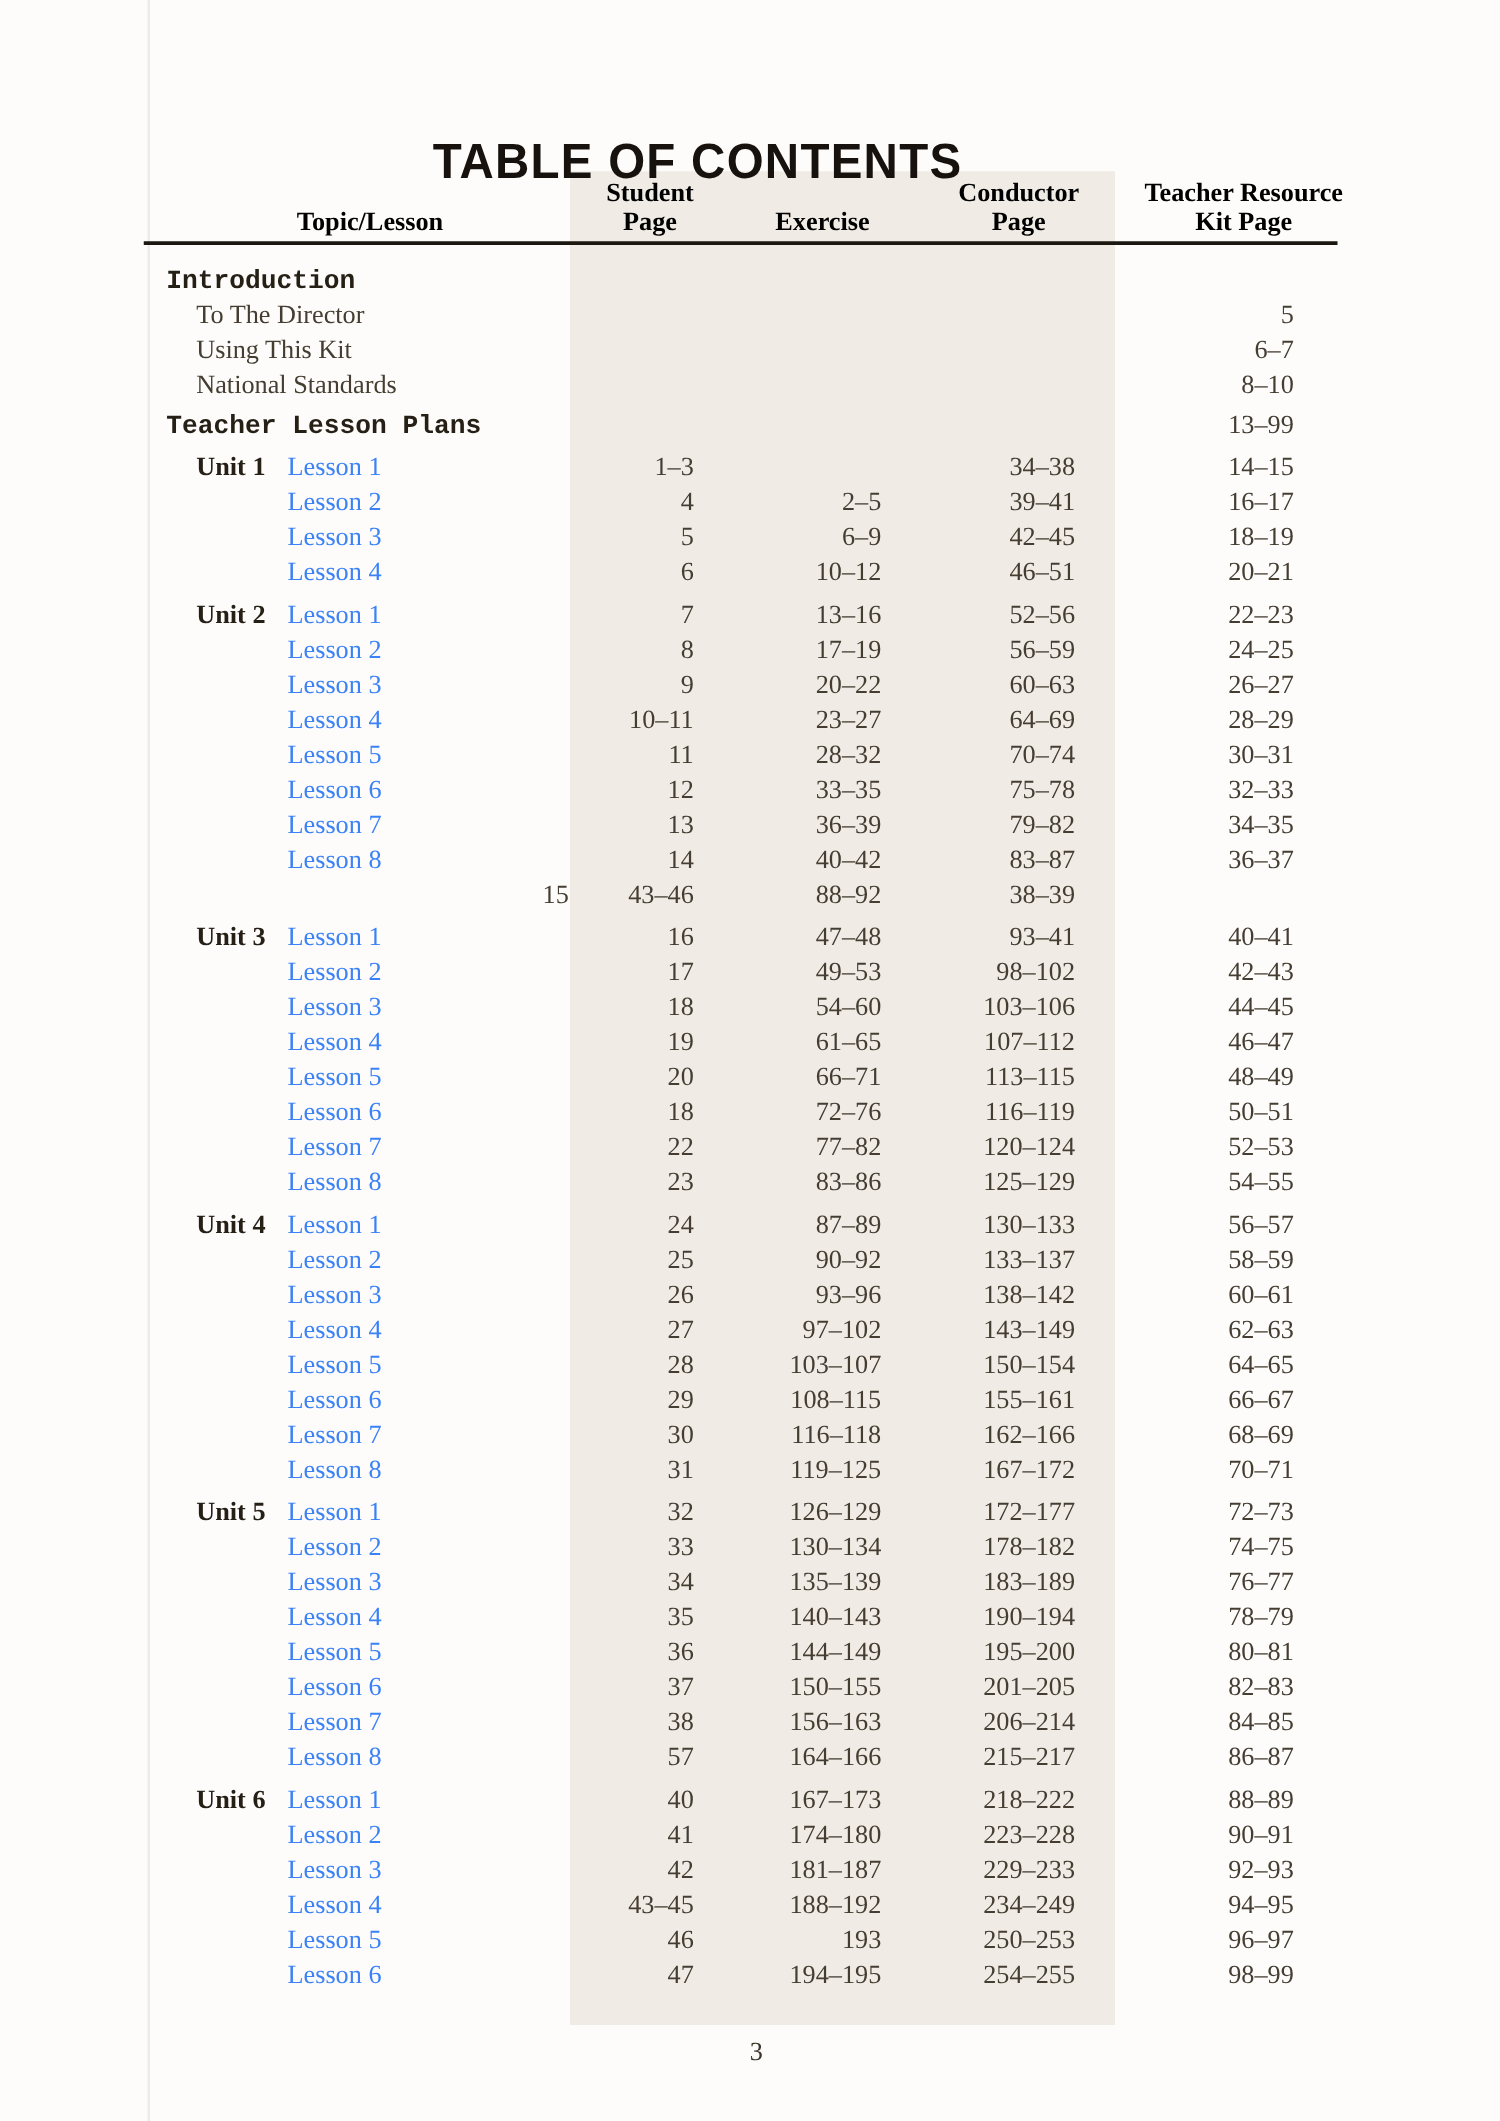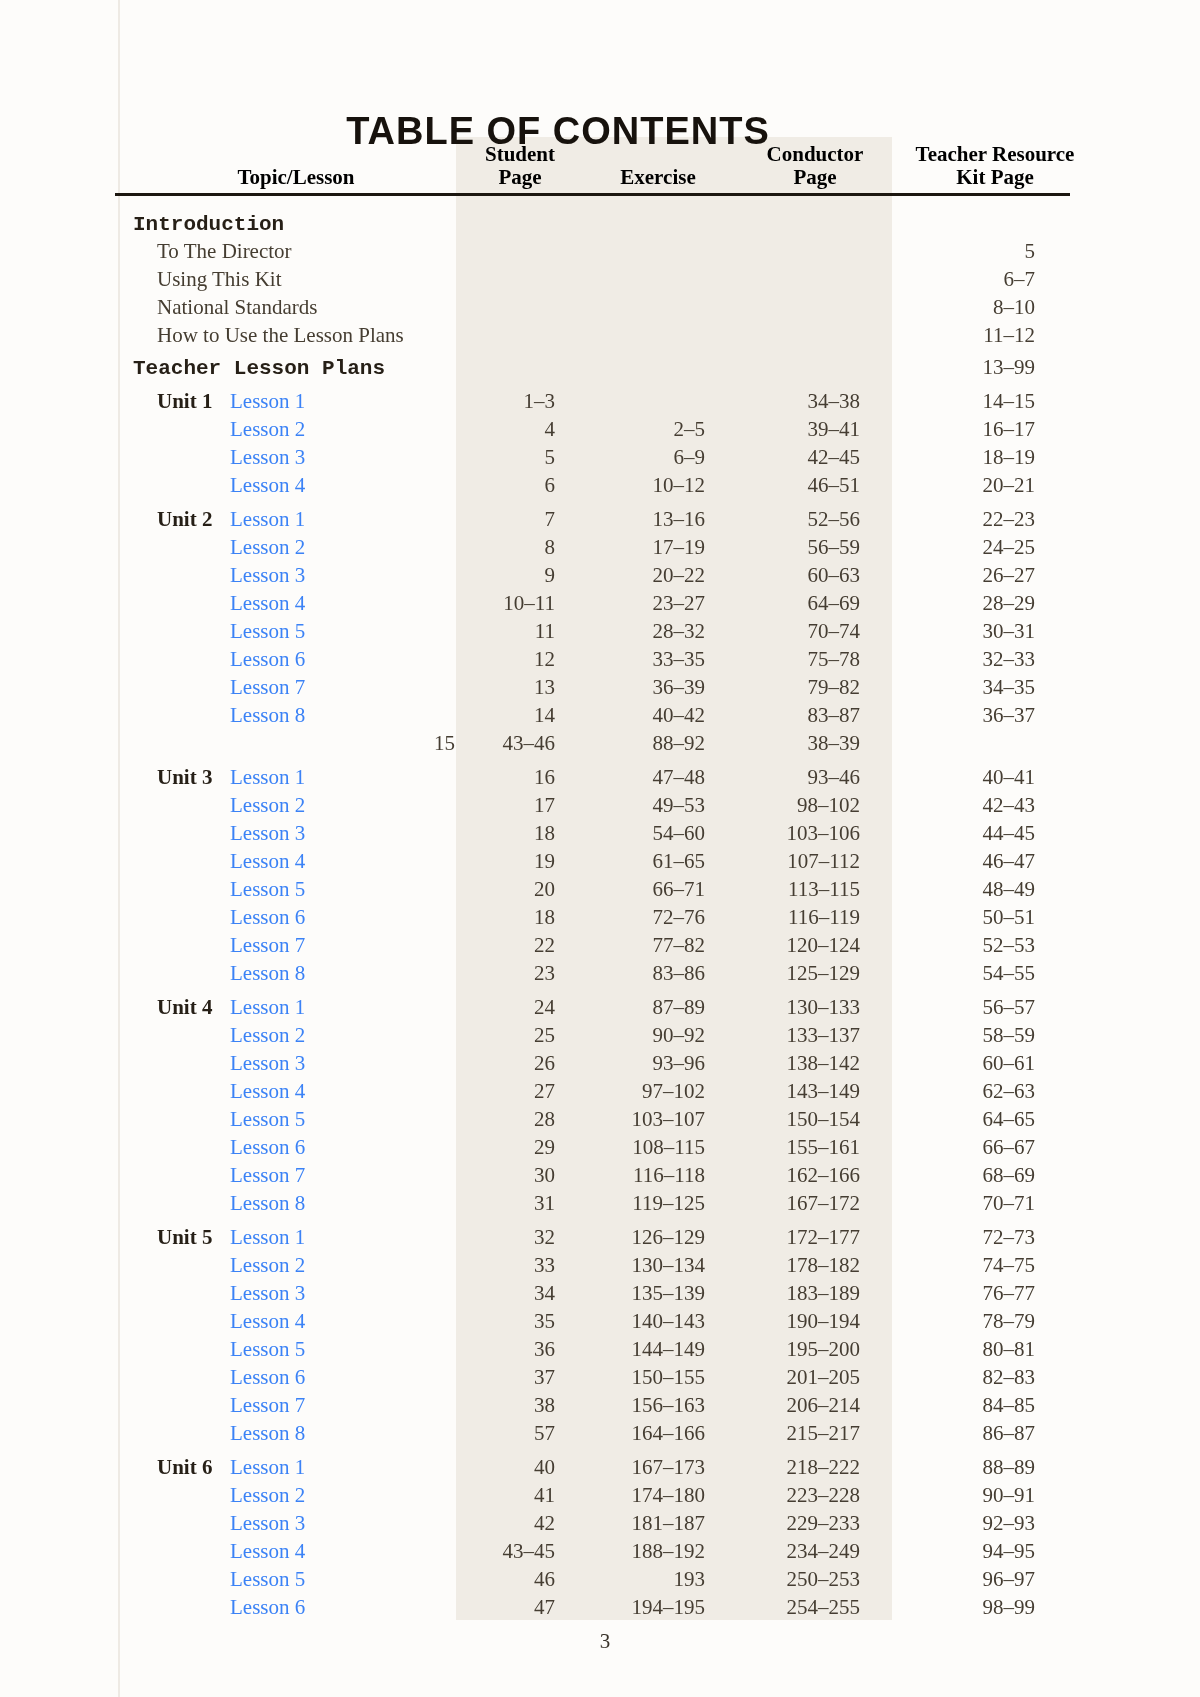--- a/index.html
+++ b/index.html
@@ -139,30 +139,20 @@
     <div class="row row-item" data-name="toc-row">
     <div class="cell-topic" data-name="topic-cell">
       <span data-name="row-unit"></span>
       <span data-name="row-label">National Standards</span>
     </div>
     <div class="cell-num" data-name="student-page-cell"></div>
     <div class="cell-num" data-name="exercise-cell"></div>
     <div class="cell-num" data-name="conductor-page-cell"></div>
     <div class="cell-num" data-name="kit-page-cell">8–10</div>
   </div>
-    <div class="row row-item" data-name="toc-row">
-    <div class="cell-topic" data-name="topic-cell">
-      <span data-name="row-unit"></span>
-      <span data-name="row-label">How to Use the Lesson Plans</span>
-    </div>
-    <div class="cell-num" data-name="student-page-cell"></div>
-    <div class="cell-num" data-name="exercise-cell"></div>
-    <div class="cell-num" data-name="conductor-page-cell"></div>
-    <div class="cell-num" data-name="kit-page-cell">11–12</div>
-  </div>
     <div class="row row-section gap-before" data-name="toc-row">
     <div class="cell-topic" data-name="topic-cell">
       <span data-name="row-unit"></span>
       <span data-name="row-label">Teacher Lesson Plans</span>
     </div>
     <div class="cell-num" data-name="student-page-cell"></div>
     <div class="cell-num" data-name="exercise-cell"></div>
     <div class="cell-num" data-name="conductor-page-cell"></div>
     <div class="cell-num" data-name="kit-page-cell">13–99</div>
   </div>
@@ -292,21 +282,21 @@
     <div class="cell-num" data-name="conductor-page-cell">88–92</div>
     <div class="cell-num" data-name="kit-page-cell">38–39</div>
   </div>
     <div class="row row-lesson new-unit" data-name="toc-row">
     <div class="cell-topic" data-name="topic-cell">
       <span data-name="row-unit">Unit 3</span>
       <span data-name="row-label">Lesson 1</span>
     </div>
     <div class="cell-num" data-name="student-page-cell">16</div>
     <div class="cell-num" data-name="exercise-cell">47–48</div>
-    <div class="cell-num" data-name="conductor-page-cell">93–46</div>
+    <div class="cell-num" data-name="conductor-page-cell">93–41</div>
     <div class="cell-num" data-name="kit-page-cell">40–41</div>
   </div>
     <div class="row row-lesson" data-name="toc-row">
     <div class="cell-topic" data-name="topic-cell">
       <span data-name="row-unit"></span>
       <span data-name="row-label">Lesson 2</span>
     </div>
     <div class="cell-num" data-name="student-page-cell">17</div>
     <div class="cell-num" data-name="exercise-cell">49–53</div>
     <div class="cell-num" data-name="conductor-page-cell">98–102</div>

